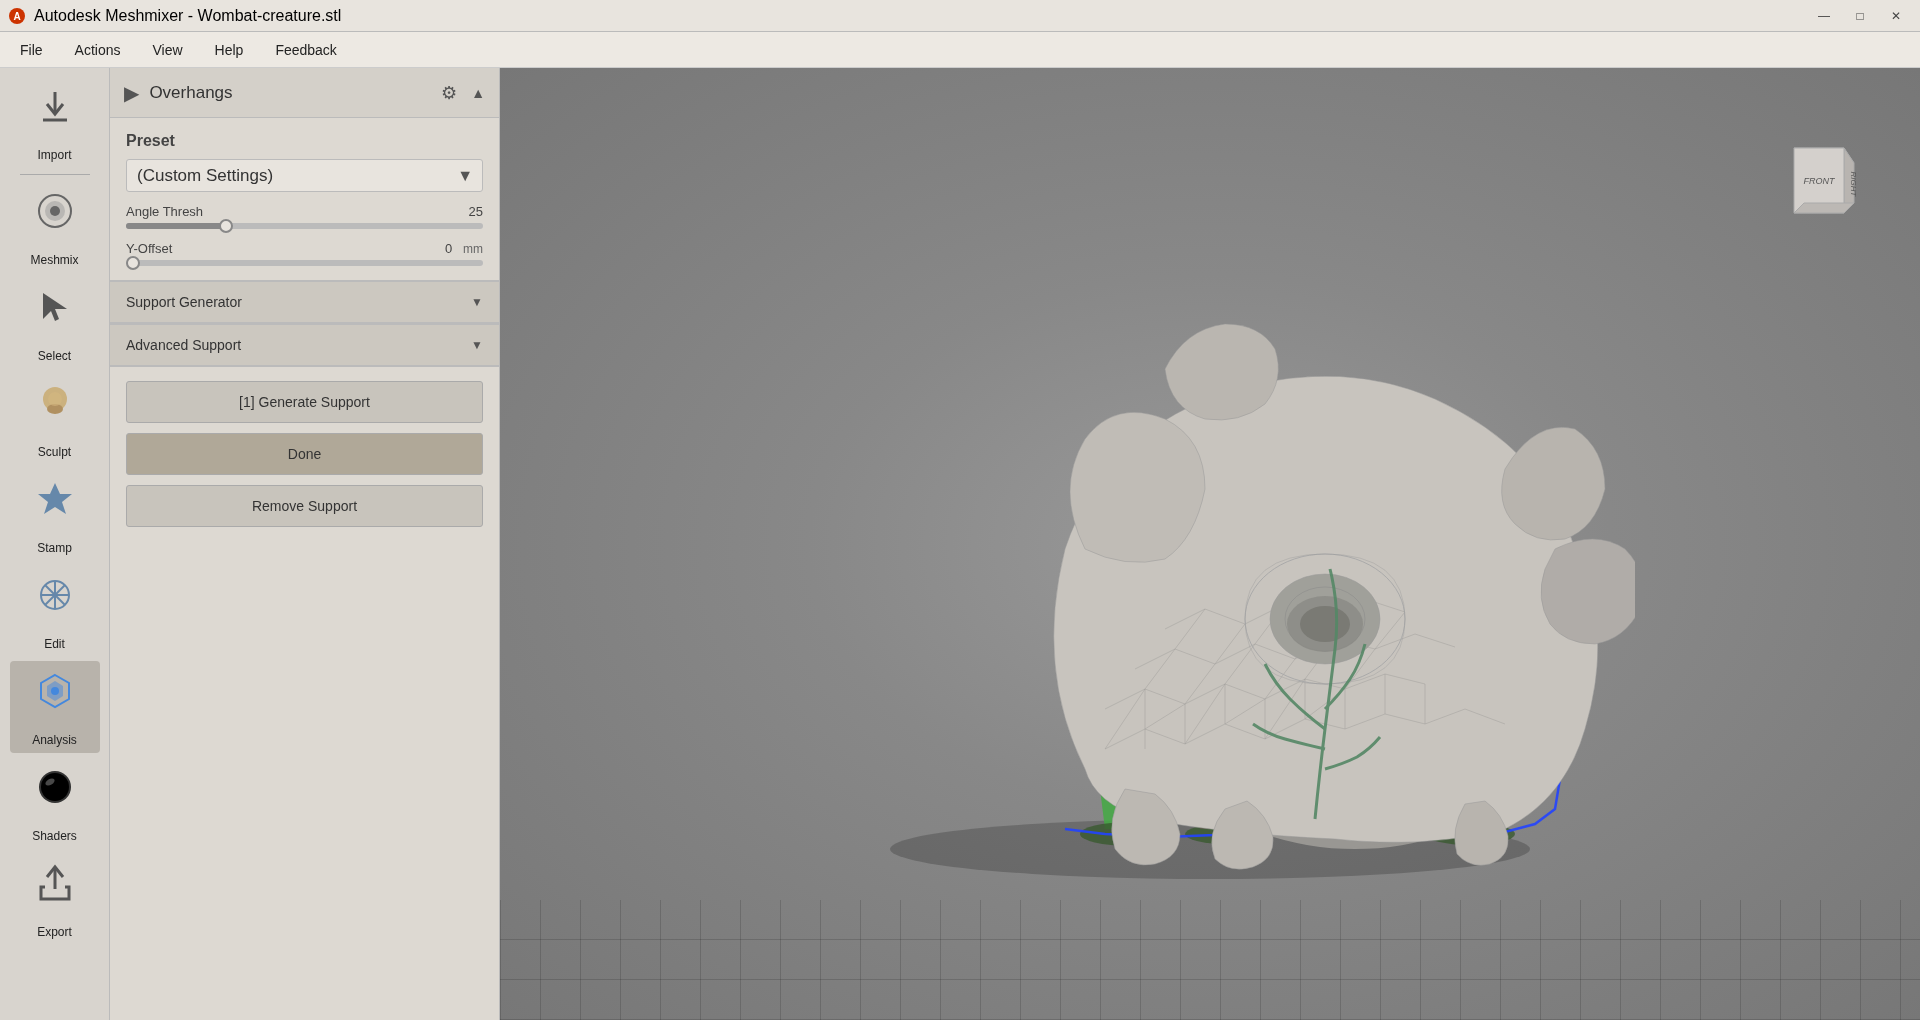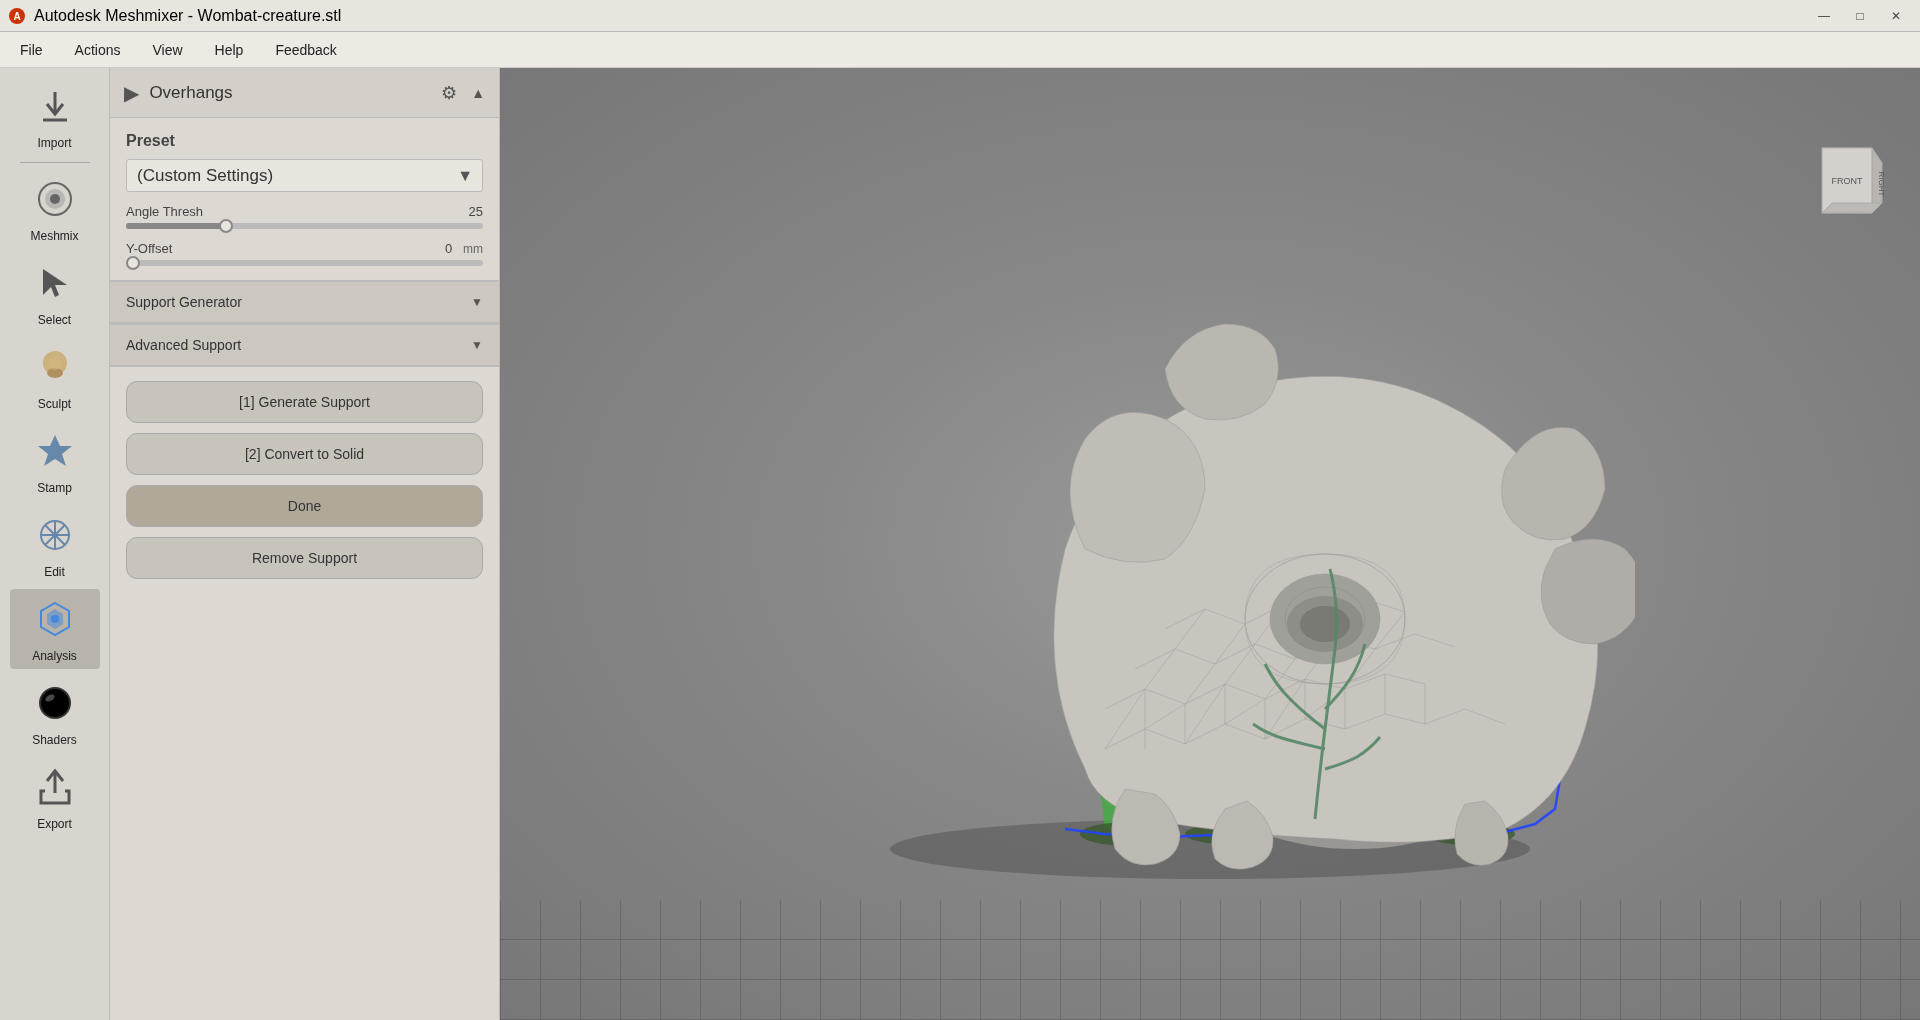--- a/index.html
+++ b/index.html
@@ -25,21 +25,21 @@
     
     #main { display: flex; flex: 1; overflow: hidden; }
 
     
     #left-toolbar {
       width: 110px; background: #d8d4ce; display: flex; flex-direction: column; align-items: center;
       padding-top: 8px; gap: 4px; border-right: 1px solid #bbb; flex-shrink: 0;
     }
     .tool-btn {
       width: 90px; display: flex; flex-direction: column; align-items: center;
-      padding: 8px 4px 6px; cursor: pointer; border-radius: 4px; gap: 8px;
+      padding: 8px 4px 6px; cursor: pointer; border-radius: 4px; gap: 20px;
     }
     .tool-btn.active { background: #b8b3ab; }
     .tool-icon { width: 44px; height: 44px; display: flex; align-items: center; justify-content: center; }
     .tool-label { font-size: 12px; color: #222; text-align: center; }
     .tool-divider { width: 70px; height: 1px; background: #aaa; margin: 2px 0; }
 
     
     #panel {
       width: 390px; background: #ddd9d2; border-right: 1px solid #bbb; display: flex; flex-direction: column;
       flex-shrink: 0; overflow-y: auto;
@@ -86,21 +86,21 @@
       padding: 12px 16px; background: #ccc8c0; border-top: 1px solid #bbb;
       border-bottom: 1px solid #bbb; cursor: pointer;
     }
     .section-title { font-size: 14px; color: #333; font-weight: 500; }
     .section-arrow { color: #555; font-size: 12px; }
 
     
     #panel-buttons { padding: 14px 16px; display: flex; flex-direction: column; gap: 10px; }
     .action-btn {
       width: 100%; padding: 12px; font-size: 14px; color: #333;
-      background: #c8c4bc; border: 1px solid #aaa; border-radius: 11px;
+      background: #c8c4bc; border: 1px solid #aaa; border-radius: 3px;
       cursor: pointer; text-align: center;
     }
     .action-btn.done-btn { background: #b0a898; }
 
     
     #viewport {
       flex: 1; position: relative; overflow: hidden;
       background: radial-gradient(ellipse at center, #999 0%, #888 40%, #777 100%);
     }
 
@@ -110,21 +110,21 @@
       background: repeating-linear-gradient(
         90deg, rgba(0,0,0,0.15) 0px, rgba(0,0,0,0.15) 1px, transparent 1px, transparent 40px
       ),
       repeating-linear-gradient(
         0deg, rgba(0,0,0,0.15) 0px, rgba(0,0,0,0.15) 1px, transparent 1px, transparent 40px
       );
     }
 
     
     #orientation-cube {
-      position: absolute; top: 70px; right: 28px; width: 90px; height: 90px;
+      position: absolute; top: 70px; right: 56px; width: 90px; height: 90px; font-style: italic;
     }
 
     
     #model-container {
       position: absolute; top: 0; left: 0; right: 0; bottom: 0;
       display: flex; align-items: center; justify-content: center;
     }
 
     
     #model-svg { width: 850px; height: 750px; }
@@ -326,21 +326,20 @@
 
     <div class="section-header">
       <span class="section-title">Advanced Support</span>
       <span class="section-arrow">▼</span>
     </div>
 
     <div class="panel-sep"></div>
 
     <div id="panel-buttons">
       <button class="action-btn">[1] Generate Support</button>
-      <button class="action-btn">[2] Convert to Solid</button>
       <button class="action-btn done-btn">Done</button>
       <button class="action-btn">Remove Support</button>
     </div>
 
   </div>
 
   <div id="viewport">
 
     <div id="viewport-grid"></div>
 

